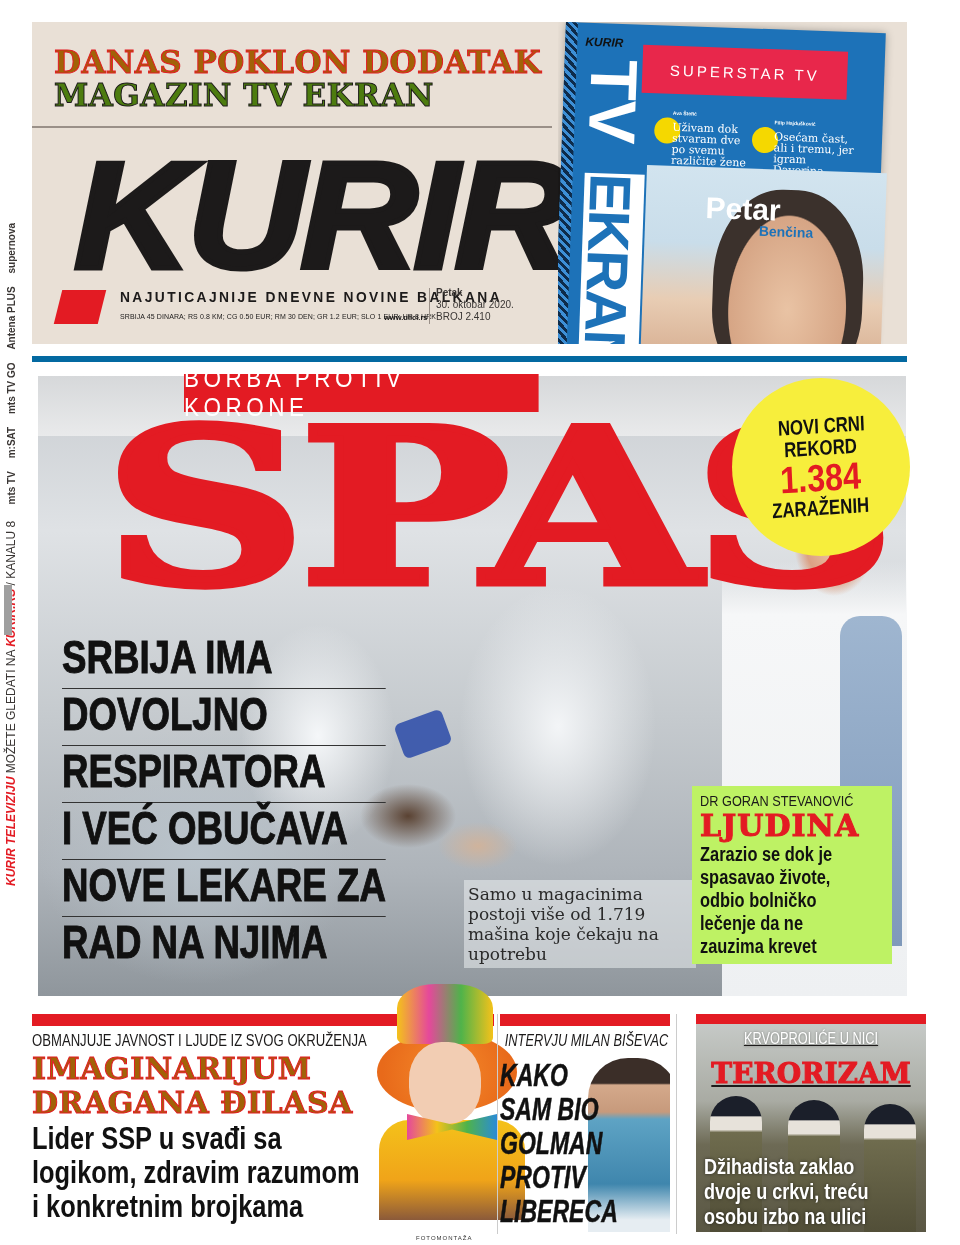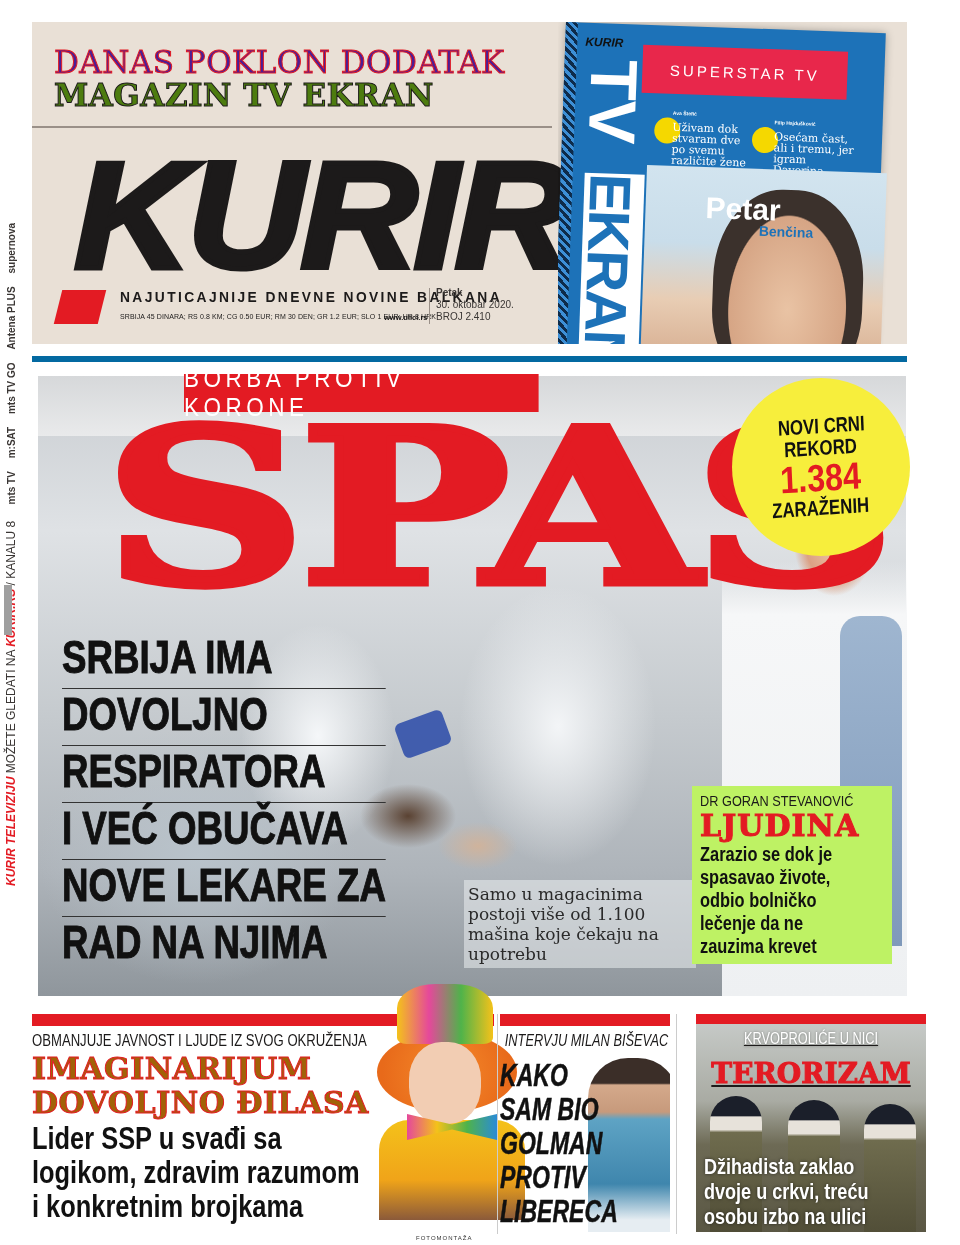--- a/index.html
+++ b/index.html
@@ -2,21 +2,21 @@
 <html><head>
 <meta charset="utf-8">
 <style>
   * { box-sizing: border-box; margin: 0; padding: 0; }
   html, body { width: 960px; height: 1245px; background: #ffffff; overflow: hidden; }
   body { position: relative; font-family: "Liberation Sans", sans-serif; color: #1c1a1a; }
 
   
   .masthead { position: absolute; left: 32px; top: 22px; width: 875px; height: 322px; background: #e9e0d6; }
   .promo { position: absolute; left: 22px; top: 24px; width: 500px; }
-  .promo .l1 { font-family: "DejaVu Serif", serif; font-weight: 400; font-size: 31px; line-height: 33px; color: #4c1d95; letter-spacing: 0.5px; -webkit-text-stroke: 1px #e31b23; }
+  .promo .l1 { font-family: "DejaVu Serif", serif; font-weight: 700; font-size: 31px; line-height: 33px; color: #a16207; letter-spacing: 0.5px; -webkit-text-stroke: 1px #e31b23; }
   .promo .l2 { font-family: "DejaVu Serif", serif; font-weight: 900; font-size: 31px; line-height: 33px; color: #4d7c0f; letter-spacing: 0.5px; -webkit-text-stroke: 1px #1c1a1a; }
   .promo-rule { position: absolute; left: 0; top: 104px; width: 520px; height: 2px; background: #9a9088; }
 
   .logo { position: absolute; left: 42px; top: 118px; font-family: "Liberation Sans", sans-serif; font-weight: 900; font-style: italic; font-size: 152px; line-height: 150px; letter-spacing: -4px; color: #1c1a1a; transform: scaleX(1.07); transform-origin: left; -webkit-text-stroke: 5px #1c1a1a; }
   .logo-slash { position: absolute; left: 26px; top: 268px; width: 44px; height: 34px; background: #e31b23; transform: skewX(-14deg); }
 
   .tagline { position: absolute; left: 88px; top: 266px; font-family: "Liberation Sans", sans-serif; font-weight: 700; font-size: 15px; letter-spacing: 2.6px; color: #1c1a1a; transform: scaleX(0.92); transform-origin: left; white-space: nowrap; }
   .prices { position: absolute; left: 88px; top: 291px; font-size: 7px; color: #1c1a1a; letter-spacing: 0.1px; white-space: nowrap; }
   .site { position: absolute; left: 352px; top: 291px; font-size: 7.5px; font-weight: 700; color: #1c1a1a; }
   .vrule { position: absolute; left: 397px; top: 266px; width: 1px; height: 36px; background: #9a9088; }
@@ -197,38 +197,38 @@
 
   <div class="headline">
     <span class="ln">SRBIJA IMA</span>
     <span class="ln">DOVOLJNO</span>
     <span class="ln">RESPIRATORA</span>
     <span class="ln">I VEĆ OBUČAVA</span>
     <span class="ln">NOVE LEKARE ZA</span>
     <span class="ln" style="border-bottom:none;">RAD NA NJIMA</span>
   </div>
 
-  <div class="caption">Samo u magacinima postoji više od 1.100 mašina koje čekaju na upotrebu</div>
+  <div class="caption">Samo u magacinima postoji više od 1.719 mašina koje čekaju na upotrebu</div>
 
   <div class="doc-box">
     <div class="doc-name">DR GORAN STEVANOVIĆ</div>
     <div class="doc-title">LJUDINA</div>
     <div class="doc-text">Zarazio se dok je</div>
     <div class="doc-text">spasavao živote,</div>
     <div class="doc-text">odbio bolničko</div>
     <div class="doc-text">lečenje da ne</div>
     <div class="doc-text">zauzima krevet</div>
   </div>
 </div>
 
 <div class="b1">
   <div class="b-bar"></div>
   <div class="kick">OBMANJUJE JAVNOST I LJUDE IZ SVOG OKRUŽENJA</div>
   <div class="title">IMAGINARIJUM</div>
-  <div class="title">DOVOLJNO ĐILASA</div>
+  <div class="title">DRAGANA ĐILASA</div>
   <div class="deck">Lider SSP u svađi sa</div>
   <div class="deck" style="margin-top:0">logikom, zdravim razumom</div>
   <div class="deck" style="margin-top:0">i konkretnim brojkama</div>
   <div class="clown">
     <div class="clown-body"></div>
     <div class="clown-hair"></div>
     <div class="clown-hat"></div>
     <div class="clown-face"></div>
     <div class="clown-bow"></div>
   </div>

